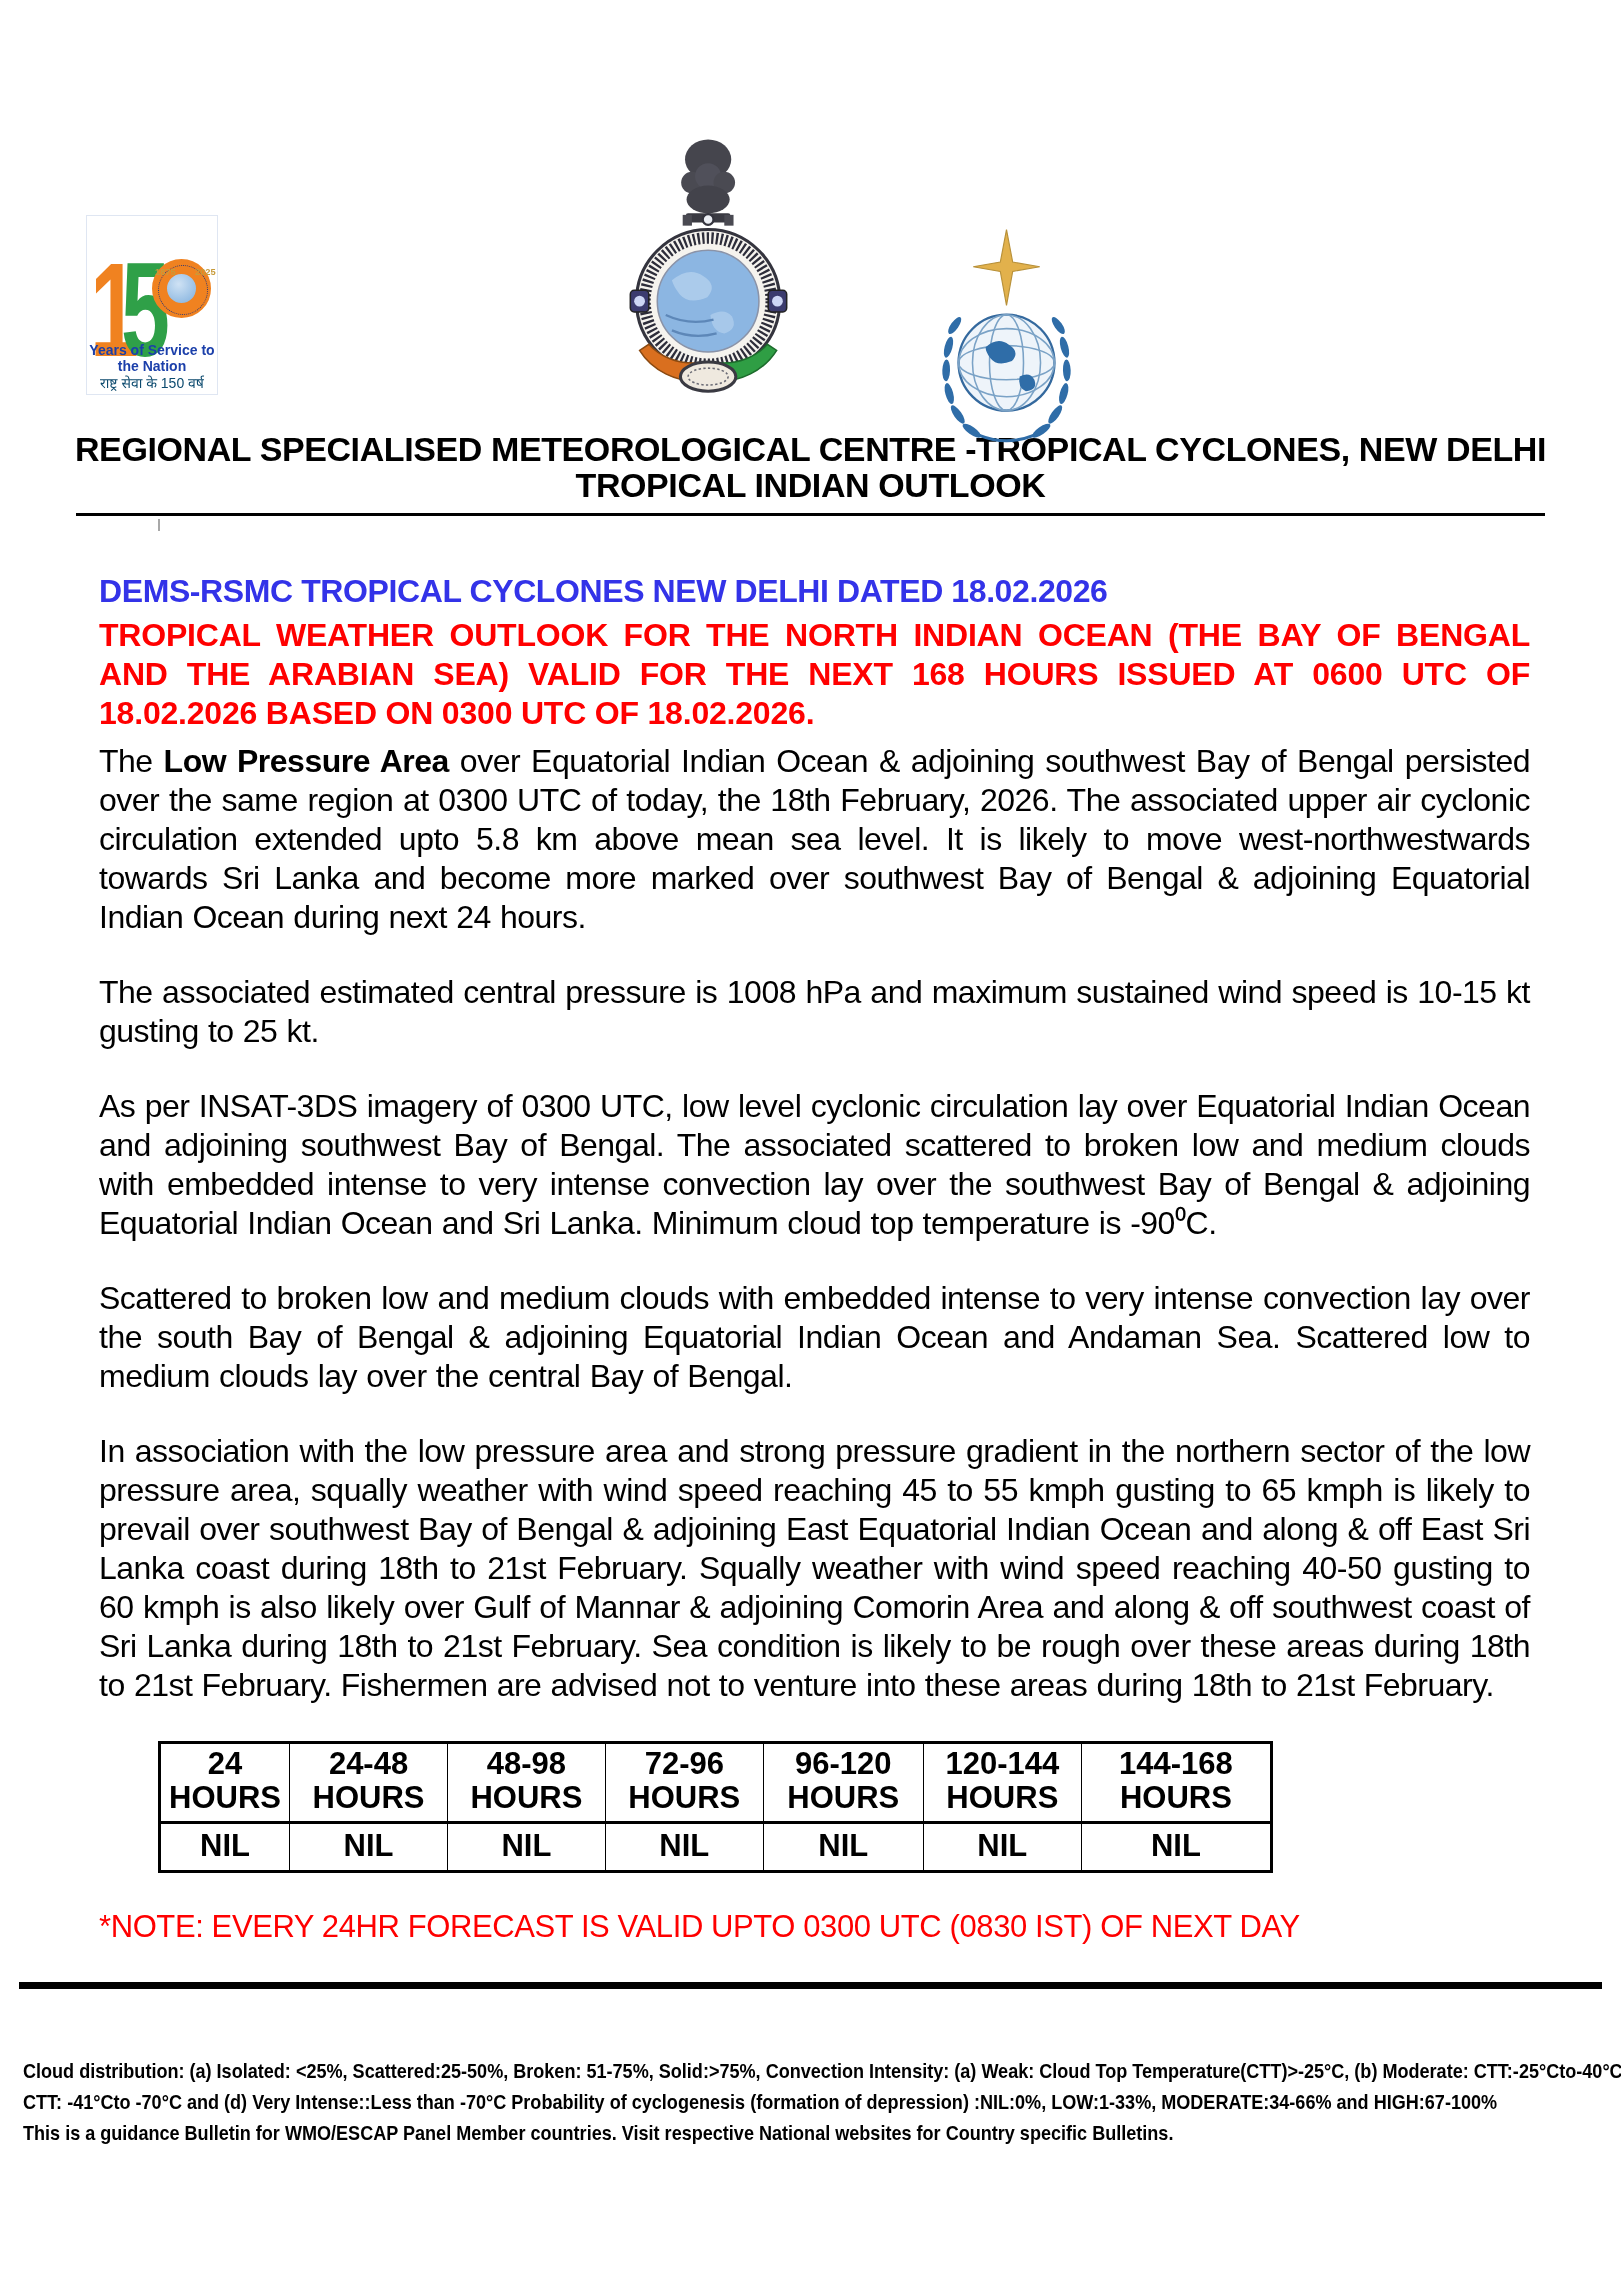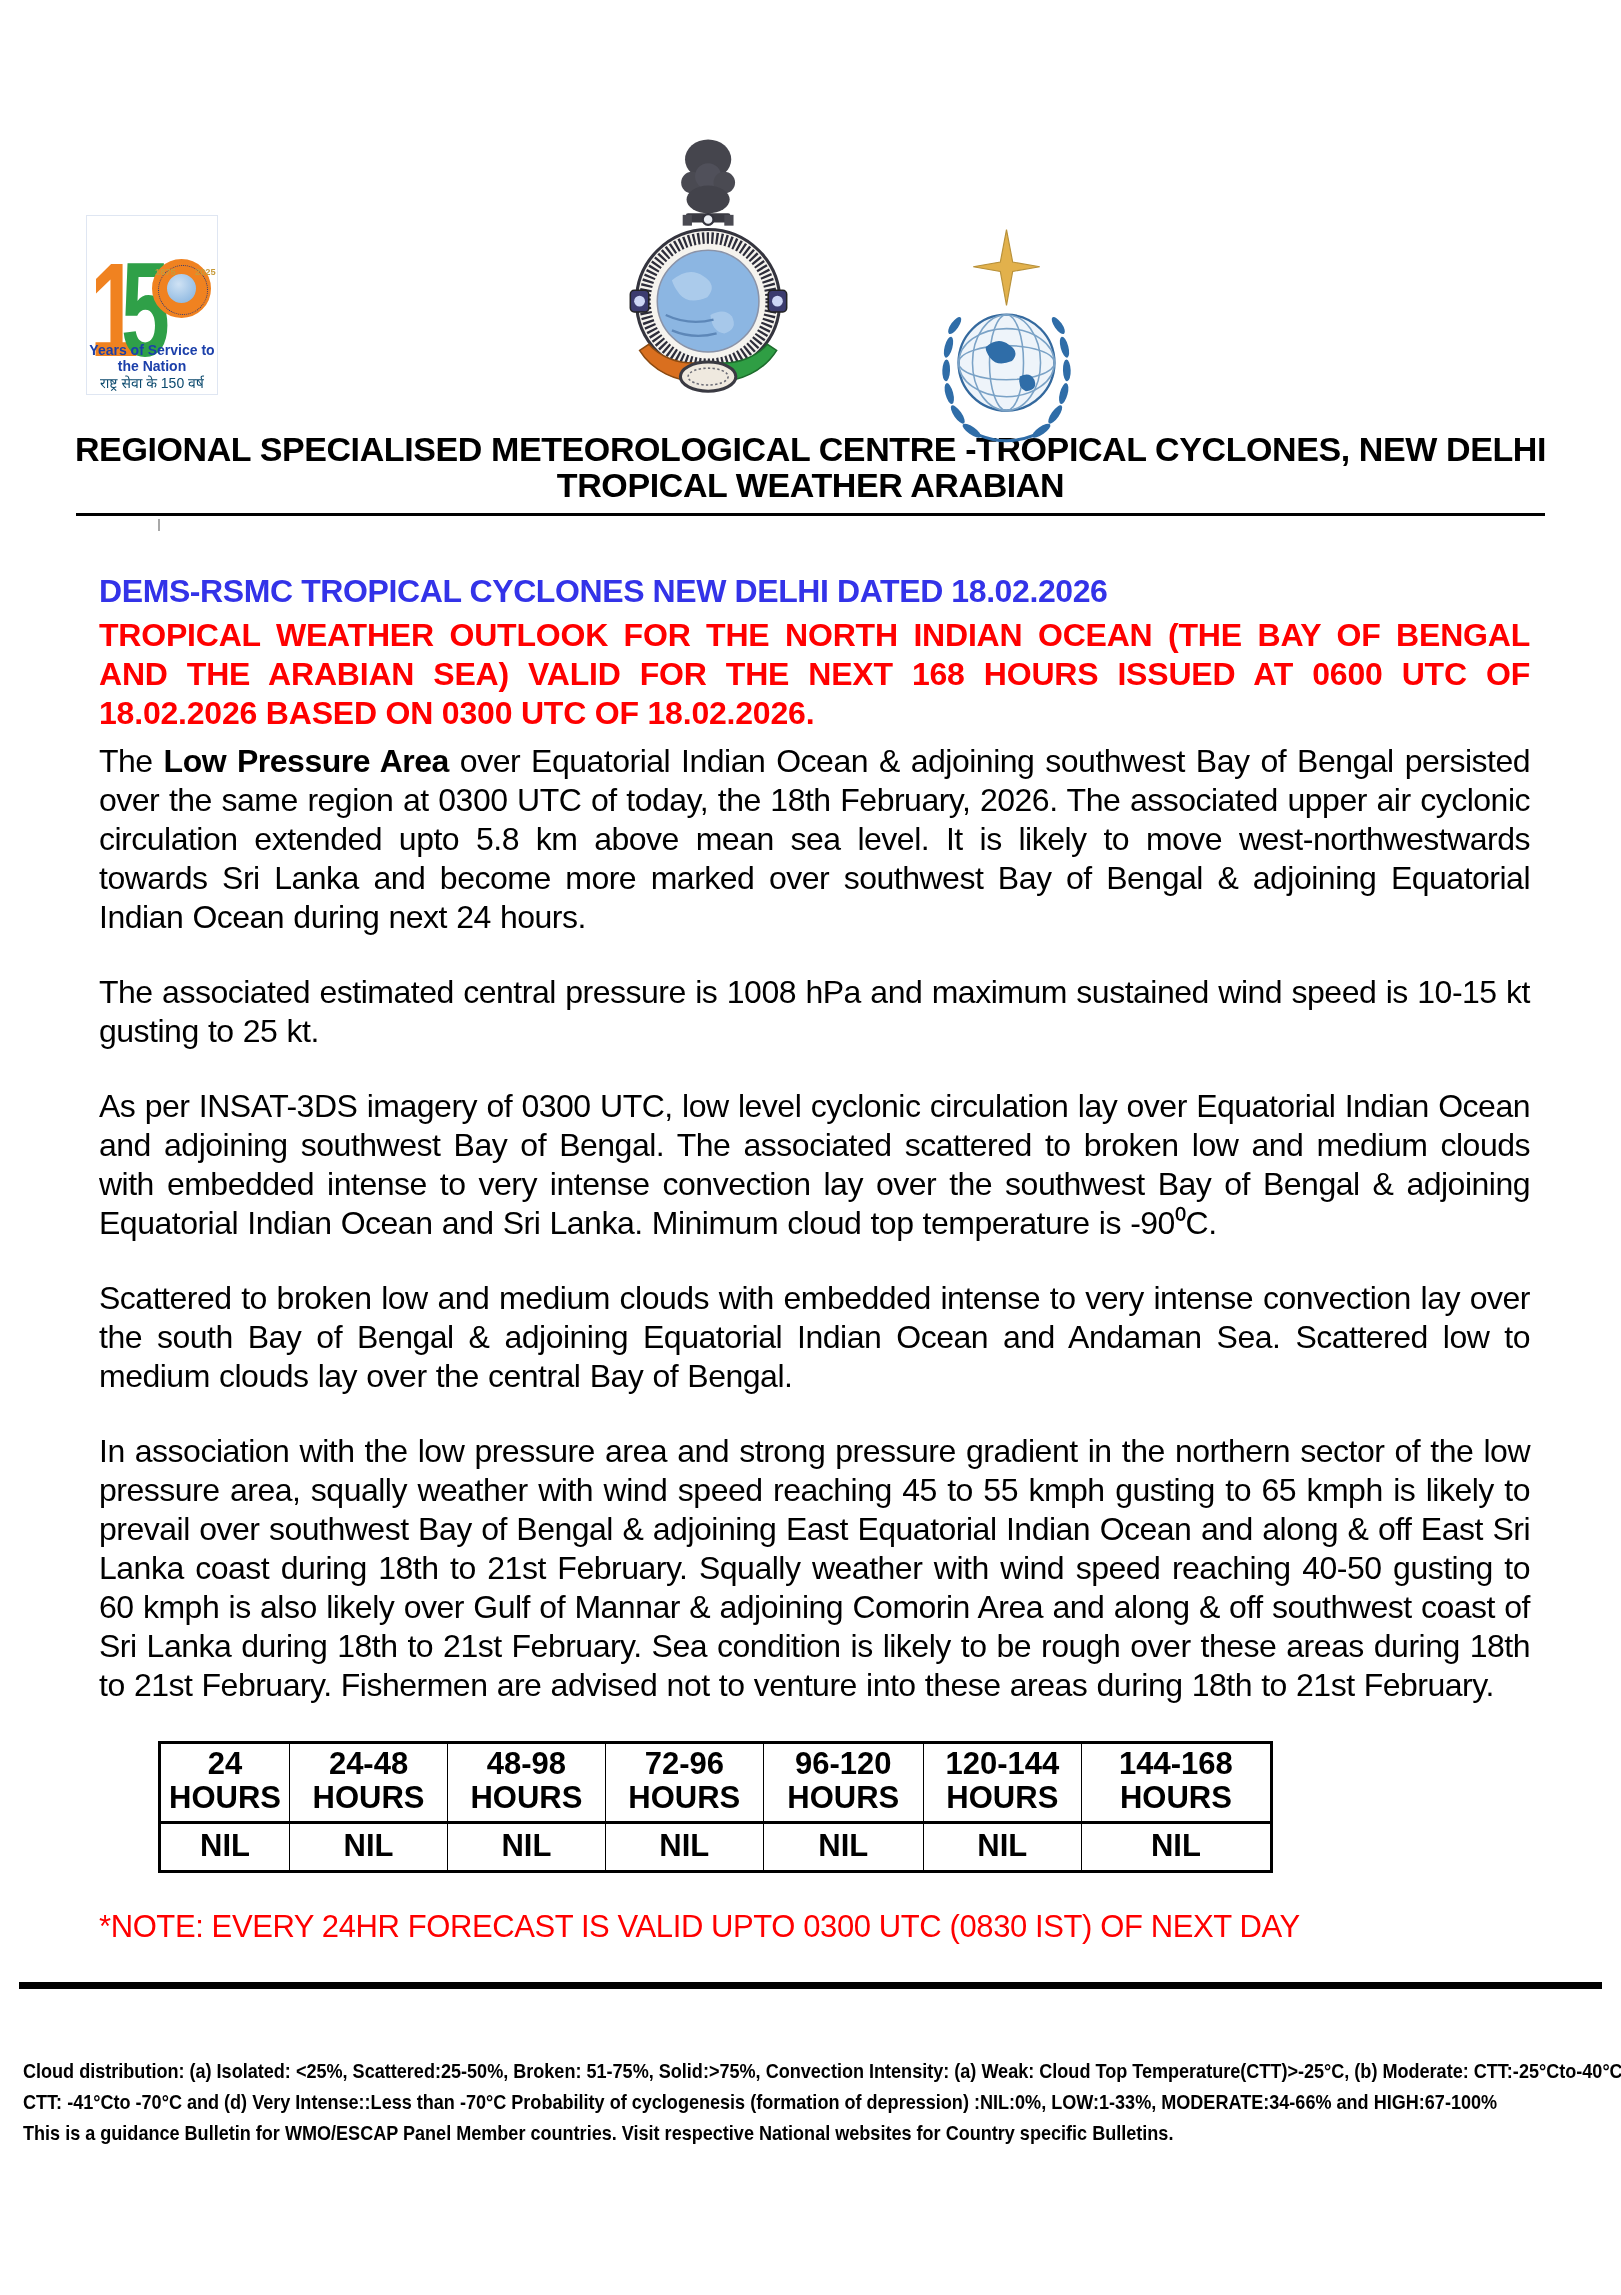--- a/index.html
+++ b/index.html
@@ -134,21 +134,21 @@
         <ellipse cx="169" cy="218" rx="14" ry="5" transform="rotate(-75 169 218)"></ellipse>
         <ellipse cx="158" cy="245" rx="14" ry="5" transform="rotate(-55 158 245)"></ellipse>
         <ellipse cx="140" cy="266" rx="14" ry="5" transform="rotate(-35 140 266)"></ellipse>
       </g>
       <path d="M60,272 q35,14 70,0" stroke="#2f6da8" stroke-width="4" fill="none"></path>
     </svg>
   </div>
 
   <div class="title">
     <div>REGIONAL SPECIALISED METEOROLOGICAL CENTRE -TROPICAL CYCLONES, NEW DELHI</div>
-    <div>TROPICAL WEATHER ARABIAN</div>
+    <div>TROPICAL INDIAN OUTLOOK</div>
   </div>
   <div class="rule"></div>
   <div class="tick"></div>
 
   <div class="content">
 
     <div class="h-blue">DEMS-RSMC TROPICAL CYCLONES NEW DELHI DATED 18.02.2026</div>
     <div class="p-red">TROPICAL WEATHER OUTLOOK FOR THE NORTH INDIAN OCEAN (THE BAY OF BENGAL AND THE ARABIAN SEA) VALID FOR THE NEXT 168 HOURS ISSUED AT 0600 UTC OF 18.02.2026 BASED ON 0300 UTC OF 18.02.2026.</div>
 
 

